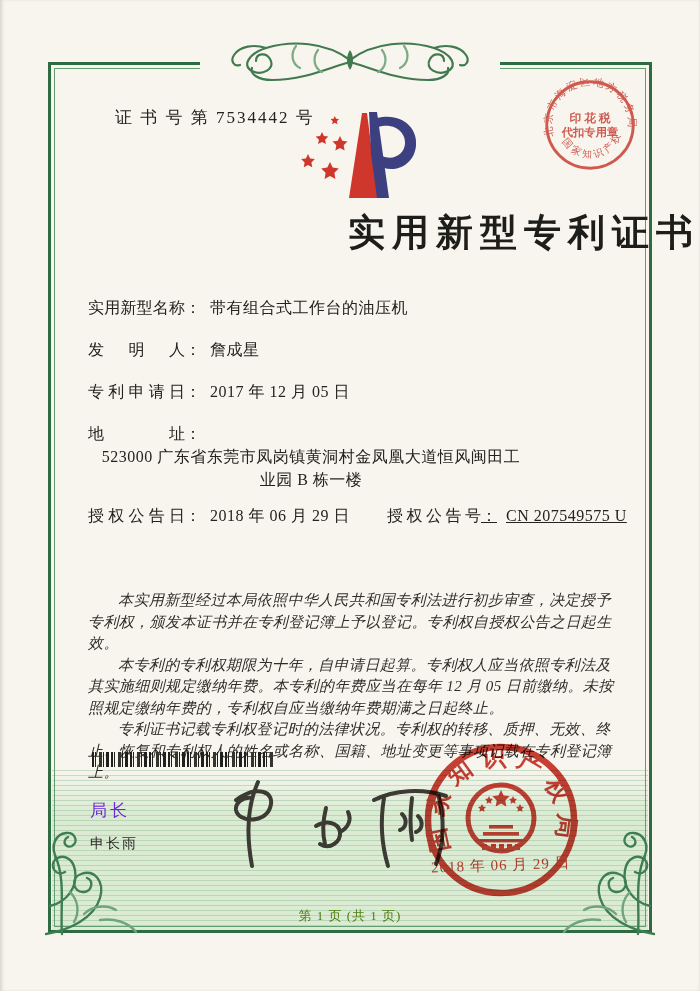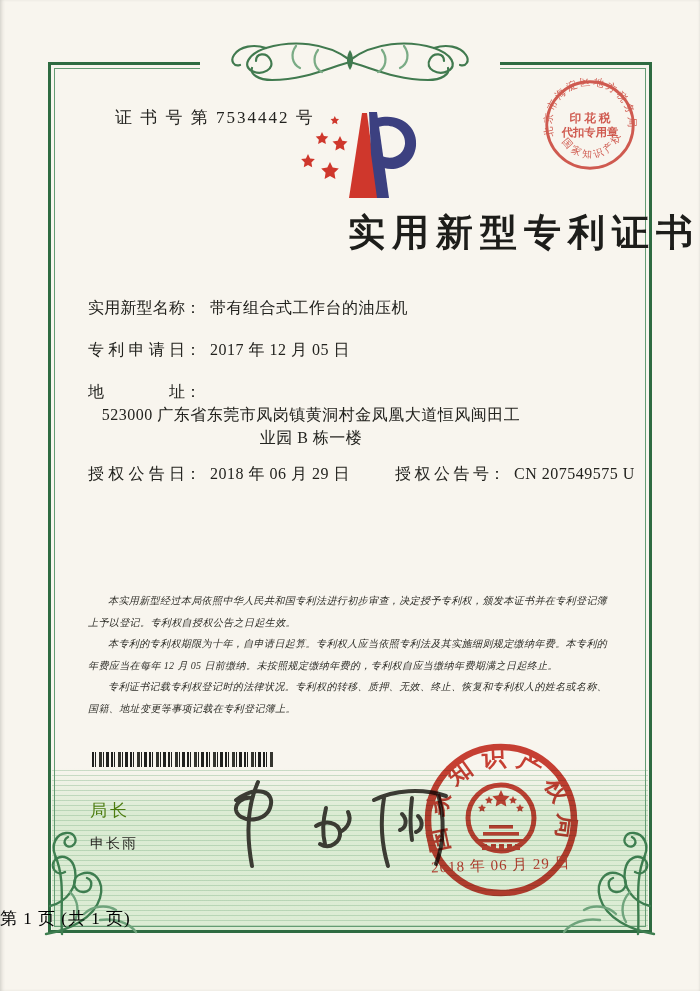--- a/index.html
+++ b/index.html
@@ -39,46 +39,46 @@
   .title {
     position:absolute; left:0; right:0; top:208px; z-index:4; text-align:right;
     font-size:37px; font-weight:bold; letter-spacing:7px; color:#1d1d1a;
   }
   .fields { position:absolute; left:88px; top:296px; width:528px; z-index:4; color:#23231f; }
   .row { font-size:16px; line-height:23px; margin-bottom:19px; position:relative; white-space:nowrap; }
   .row.addr { margin-bottom:13px; white-space:normal; }
   .flabel { display:inline-block; width:97px; text-align:justify; text-align-last:justify; vertical-align:top; }
   .fvalue { margin-left:9px; letter-spacing:.5px; }
   .row.addr .fvalue { display:inline-block; width:428px; vertical-align:top;text-align:center; }
-  .grant-right { position:absolute; left:307px; top:0; }
+  .grant-right { position:absolute; left:299px; top:0;text-decoration:underline; }
   .grant-right .flabel { width:94px; }
 
   .paras {
     position:absolute; left:88px; top:590px; width:527px; z-index:4;
-    font-size:10px; line-height:21.5px; color:#2e2e28; font-style:italic; letter-spacing:.4px;
+    font-size:15px; line-height:21.5px; color:#2e2e28; font-style:italic; letter-spacing:.4px;
   }
   .paras p { text-indent:2em; }
 
   .barcode {
     position:absolute; left:92px; top:752px; width:181px; height:15px; z-index:4;
     background:repeating-linear-gradient(90deg,
       #20201e 0 2px, transparent 2px 3px, #20201e 3px 4px, transparent 4px 7px,
       #35352f 7px 10px, transparent 10px 11px, #20201e 11px 12px, transparent 12px 14px,
       #20201e 14px 17px, transparent 17px 19px);
   }
-  .director-title { position:absolute; left:90px; top:799px; font-size:17px; letter-spacing:3px; color:#4d7c0f; z-index:4; }
+  .director-title { position:absolute; left:90px; top:799px; font-size:17px; letter-spacing:3px; color:#6d28d9; z-index:4; }
   .director-name  { position:absolute; left:90px; top:835px; font-size:14px; letter-spacing:2px; color:#282823; z-index:4; }
   .signature { position:absolute; left:198px; top:770px; z-index:4; }
 
   .seal  { position:absolute; left:412px; top:740px; z-index:5; mix-blend-mode:multiply; opacity:.95; }
   .stamp { position:absolute; left:543px; top:78px;  z-index:5; mix-blend-mode:multiply; opacity:.9; }
 
   .footer {
-    position:absolute; left:0; right:0; top:907px; z-index:4; text-align:left;
-    font-size:17px; letter-spacing:1px; color:#000000;
+    position:absolute; left:0; right:0; top:907px; z-index:4; text-align:center;
+    font-size:13px; letter-spacing:1px; color:#4d7c0f;
   }
   svg { display:block; }
 </style>
 </head>
 <body>
 
 <div class="page">
 
   <div class="band"></div>
   <div class="frame"></div>
@@ -134,20 +134,23 @@
       <polygon points="71,4 79,4 91,90 79,90 73,46"></polygon>
       <path d="M79,10 C104,4 120,20 118,38 C116,56 100,64 86,60 L84,48 C96,53 106,46 107,36 C108,24 96,14 80,19 Z"></path>
     </g>
   </svg>
 
   <div class="title">实用新型专利证书</div>
 
   <div class="fields">
     <div class="row">
       <span class="flabel">实用新型名称</span><span>：</span><span class="fvalue">带有组合式工作台的油压机</span>
+    </div>
+    <div class="row">
+      <span class="flabel">发明人</span><span>：</span><span class="fvalue">詹成星</span>
     </div>
     <div class="row">
       <span class="flabel">专利申请日</span><span>：</span><span class="fvalue">2017 年 12 月 05 日</span>
     </div>
     <div class="row addr">
       <span class="flabel">地址</span><span>：</span><span class="fvalue">523000 广东省东莞市凤岗镇黄洞村金凤凰大道恒风闽田工业园 B 栋一楼</span>
     </div>
     <div class="row">
       <span class="flabel">授权公告日</span><span>：</span><span class="fvalue">2018 年 06 月 29 日</span>
       <span class="grant-right">

